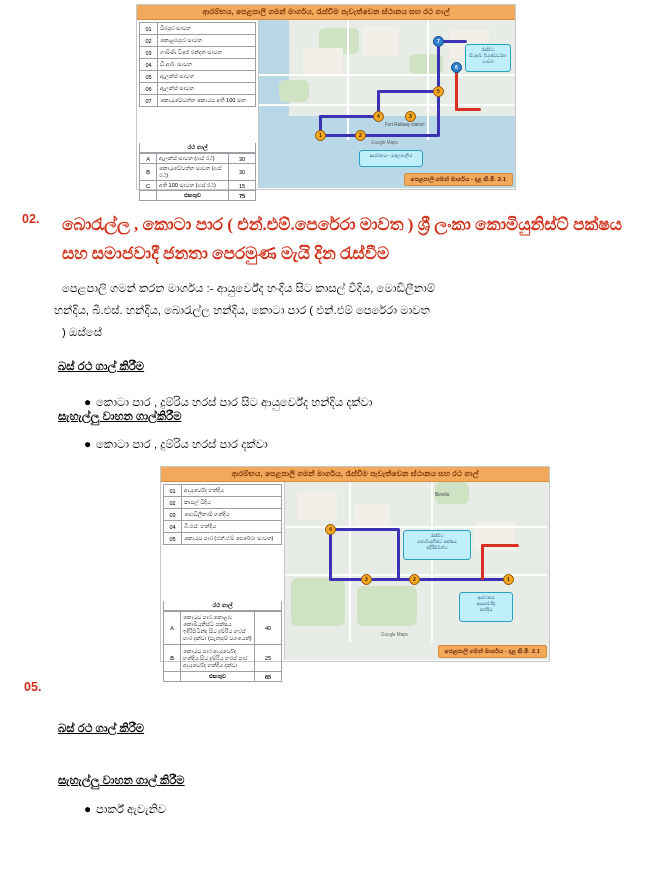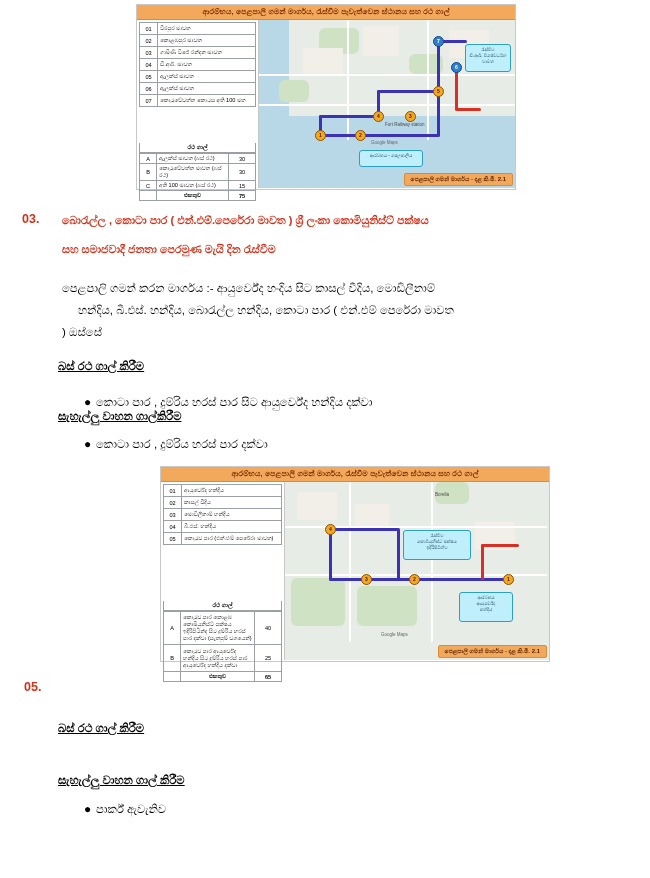--- a/index.html
+++ b/index.html
@@ -153,24 +153,25 @@
   }
   .m-label {
     position: absolute;
     font-size: 4.5px;
     color: #4a4a4a;
   }
 
   
   .item-head {
     position: absolute;
-    font-size: 11px;
+    font-size: 17px;
     font-weight: bold;
     color: #d0311a;
     line-height: 1.55;
+    font-family: Liberation Serif, serif;
   }
   .item-num {
     position: absolute;
     font-size: 12.5px;
     font-weight: bold;
     color: #d0311a;
   }
   .para {
     position: absolute;
     font-size: 11.5px;
@@ -304,26 +305,26 @@
 මාවත</div>
         <div class="m-callout" style="left:100px; top:130px; width:58px; height:11px;">ආරම්භය - පෙලපාලිය</div>
 
         <div class="m-credit" style="left:112px; top:120px;">Google Maps</div>
         <div class="m-label" style="left:126px; top:102px;">Fort Railway station</div>
       </div>
       <div class="fig-footer">පෙළපාලි ගමන් මාර්ගය - දළ කි.මී. 2.1</div>
     </div>
   </div>
 
-  <div class="item-num" style="left:22px; top:212px;">03.</div>
+  <div class="item-num" style="left:22px; top:212px;">02.</div>
   <div class="item-head" style="left:62px; top:212px; width:580px;">බොරැල්ල , කොටා පාර ( එන්.එම්.පෙරේරා මාවත ) ශ්‍රී ලංකා කොමියුනිස්ට් පක්ෂය</div>
   <div class="item-head" style="left:62px; top:241px; width:580px;">සහ සමාජවාදී ජනතා පෙරමුණ මැයි දින රැස්වීම</div>
 
   <div class="para" style="left:62px; top:278px; width:560px;">පෙළපාලි ගමන් කරන මාර්ගය :- ආයුර්වේද හංදිය සිට කාසල් වීදිය, මොඩිලීනාම්</div>
-  <div class="para" style="left:78px; top:300px; width:560px;">හන්දිය, බී.එස්. හන්දිය, බොරැල්ල හන්දිය, කොටා පාර ( එන්.එම් පෙරේරා මාවත</div>
+  <div class="para" style="left:54px; top:300px; width:560px;">හන්දිය, බී.එස්. හන්දිය, බොරැල්ල හන්දිය, කොටා පාර ( එන්.එම් පෙරේරා මාවත</div>
   <div class="para" style="left:62px; top:322px; width:560px;">) ඔස්සේ</div>
 
   <div class="sub-head" style="left:58px; top:360px;">බස් රථ ගාල් කිරීම</div>
   <div class="bullet-row" style="left:84px; top:395px;">
     <span class="dot">●</span><span>කොටා පාර , දුම්රිය හරස් පාර සිට ආයුර්වේද හන්දිය දක්වා</span>
   </div>
 
   <div class="sub-head" style="left:58px; top:410px;">සැහැල්ලු වාහන ගාල්කිරීම</div>
   <div class="bullet-row" style="left:84px; top:437px;">
     <span class="dot">●</span><span>කොටා පාර , දුම්රිය හරස් පාර දක්වා</span>

